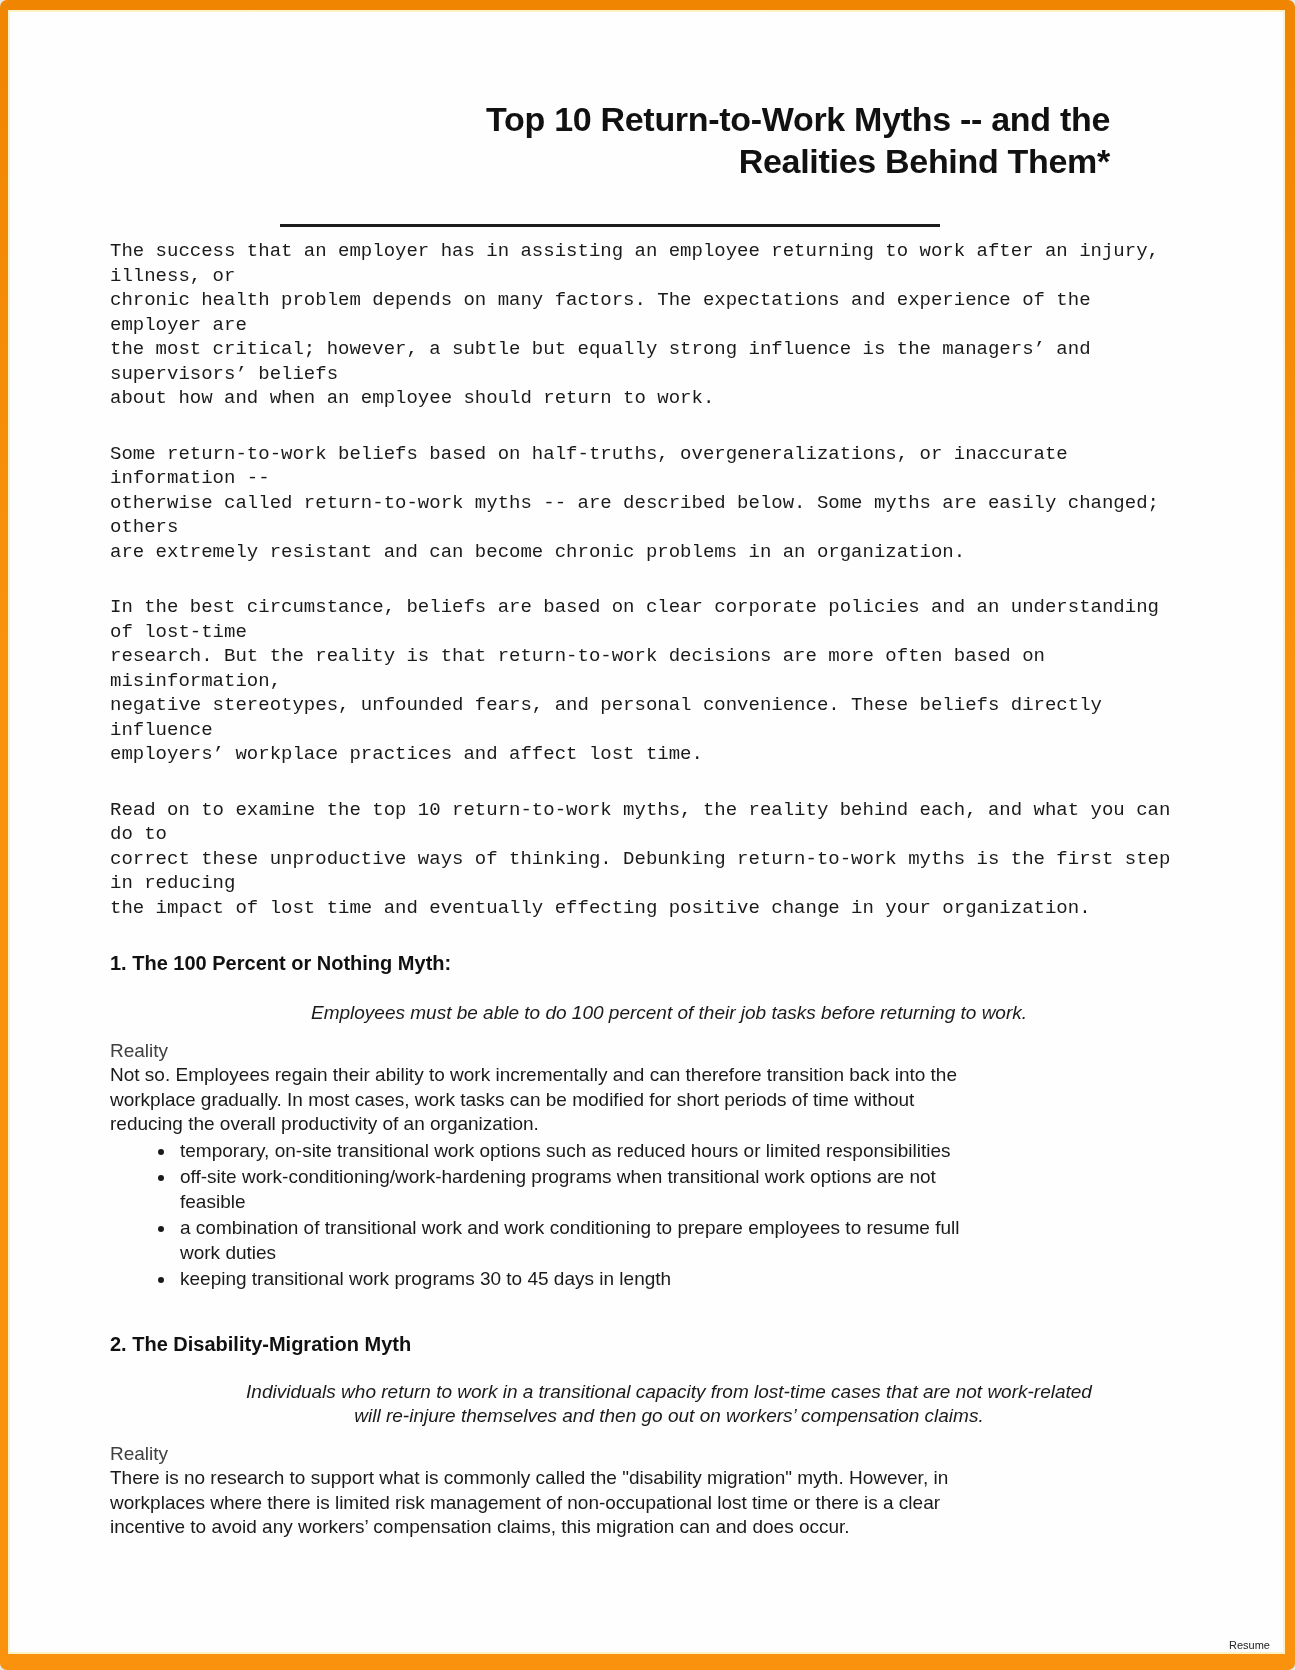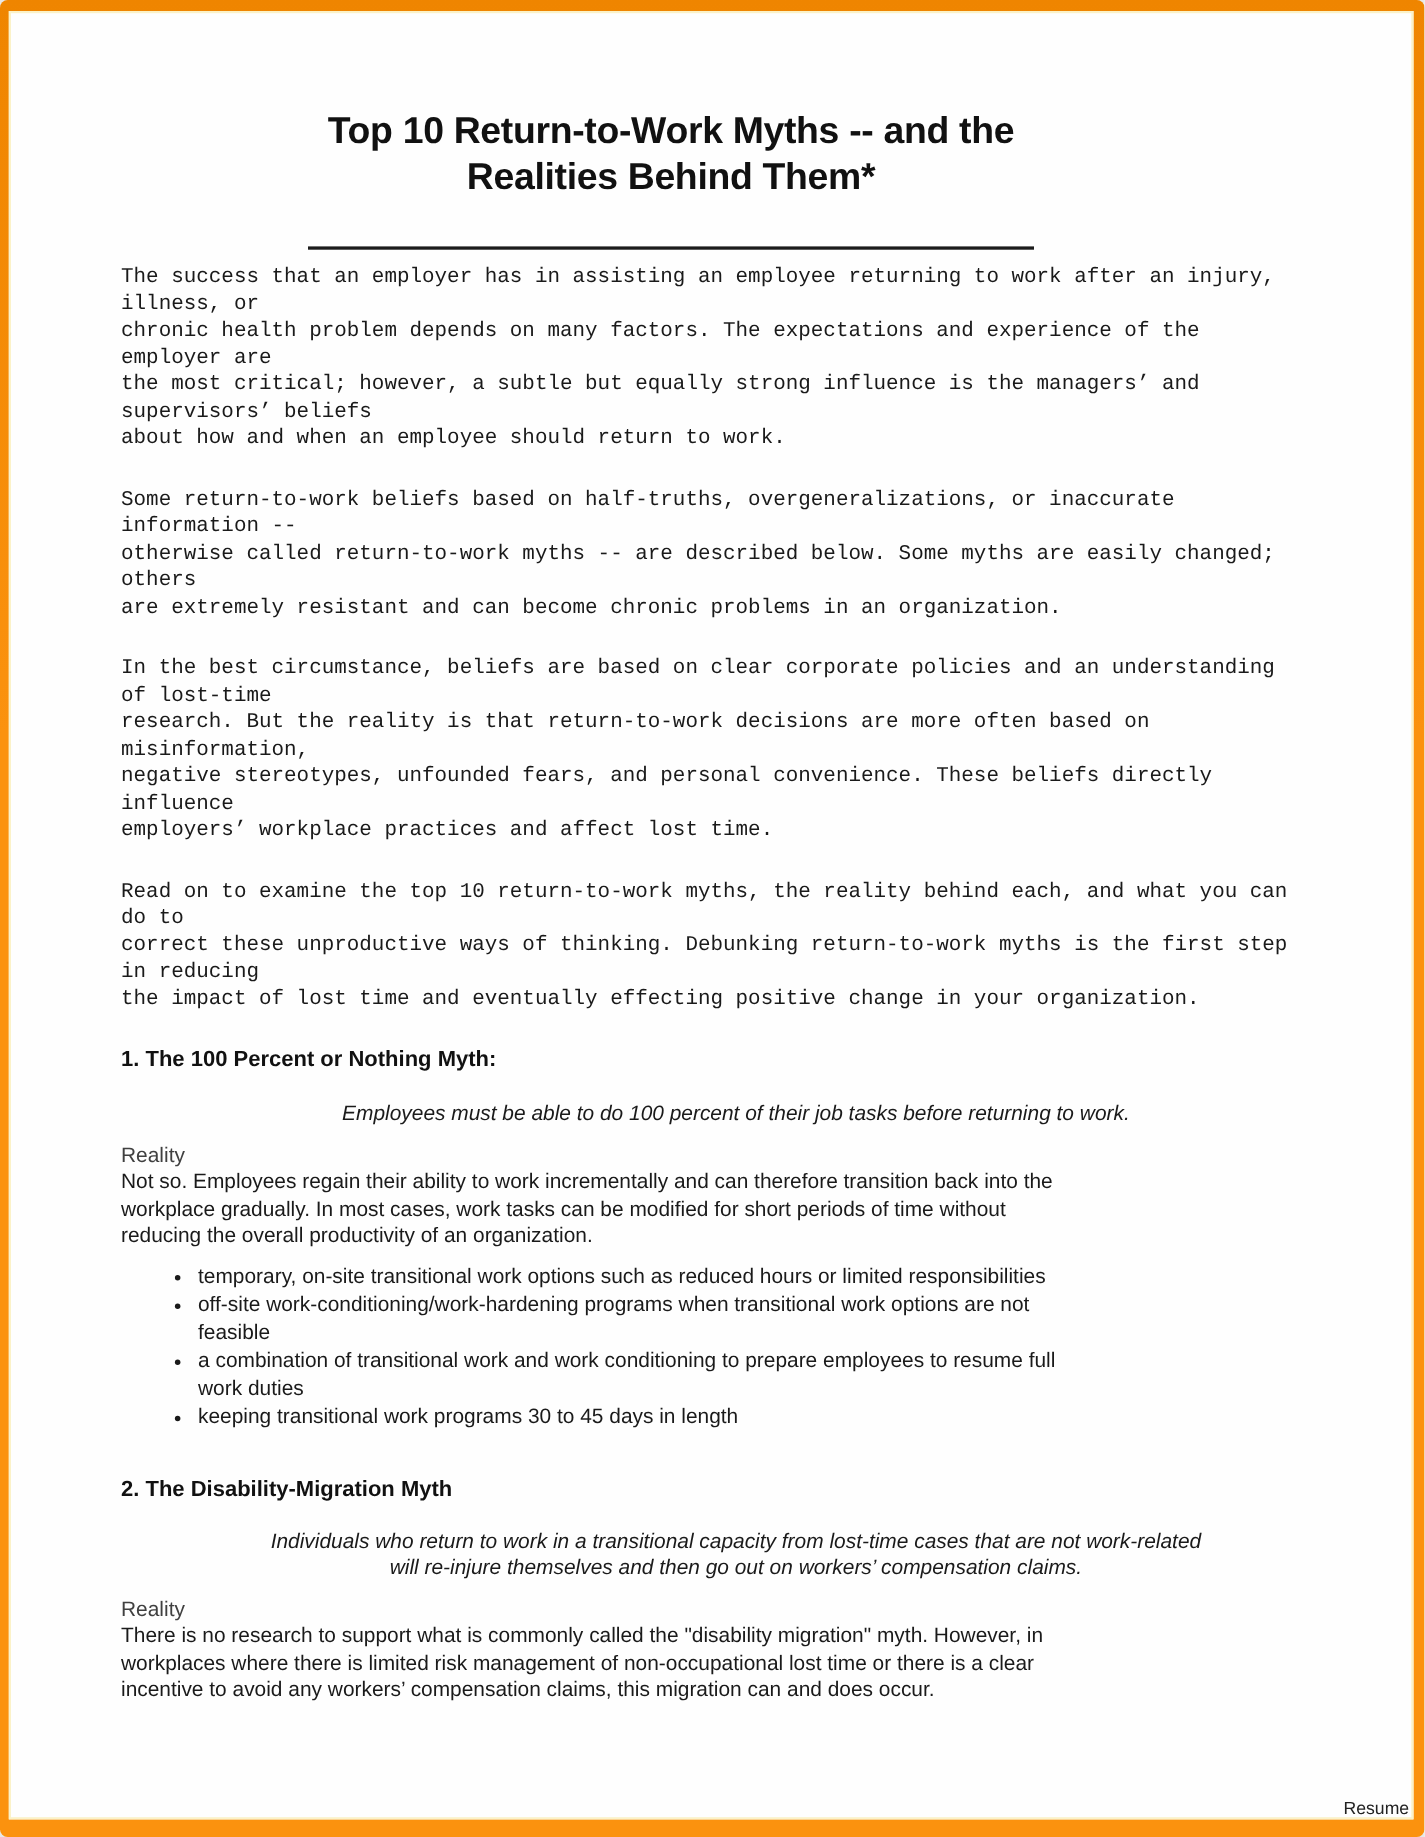--- a/index.html
+++ b/index.html
@@ -16,39 +16,39 @@
     background:#fefefe;
     border:2px solid #fbf2c8;
     position:relative;
     font-family:"Liberation Sans", sans-serif;
     color:#1a1a1a;
     overflow:hidden;
   }
   .title-col { margin-left:100px; width:1000px; text-align:center; }
   h1 {
     margin:86px 0 0; font-size:34px; line-height:42px; font-weight:bold;
-    letter-spacing:-0.3px; color:#111;
+    letter-spacing:-0.3px; color:#111;text-align:right;
   }
   h1 span { display:block; }
   .body-col { margin-left:100px; width:1080px; font-size:19px; line-height:24.5px; }
   .intro { margin:30px 0 0; }
   p { white-space:pre-line; }
   .divider { width:660px; height:3px; background:#1c1c1c; margin:42px auto 12px; }
   .para { margin:0 0 31px;font-family:Liberation Mono, monospace; }
   h2 { font-size:20px; line-height:24px; font-weight:bold; color:#111; margin:6px 0 26px; white-space:pre-line; }
   h2.second { margin:40px 0 24px; }
   .myth { font-style:italic; margin:0 0 13px 38px;text-align:center; }
   .label { font-weight:normal; margin:0; color:#404040; }
   .tight { margin:0; }
   .mb28 { }
-  ul.bullets { margin:12px 0 0; padding:0 0 0 66px; list-style:disc; }
+  ul.bullets { margin:2px 0 0; padding:0 0 0 66px; list-style:disc; }
   ul.bullets li { margin:2px 0; white-space:pre-line; padding-left:4px; }
   .footer {
-    position:absolute; right:2px; bottom:-1px;
-    font-size:16px; line-height:16px; color:#222;
+    position:absolute; right:13px; bottom:-1px;
+    font-size:11px; line-height:16px; color:#222;
   }
 </style>
 </head>
 <body>
 
 <div class="page">
   <div class="sheet">
 
     <div class="title-col">
       <h1>

